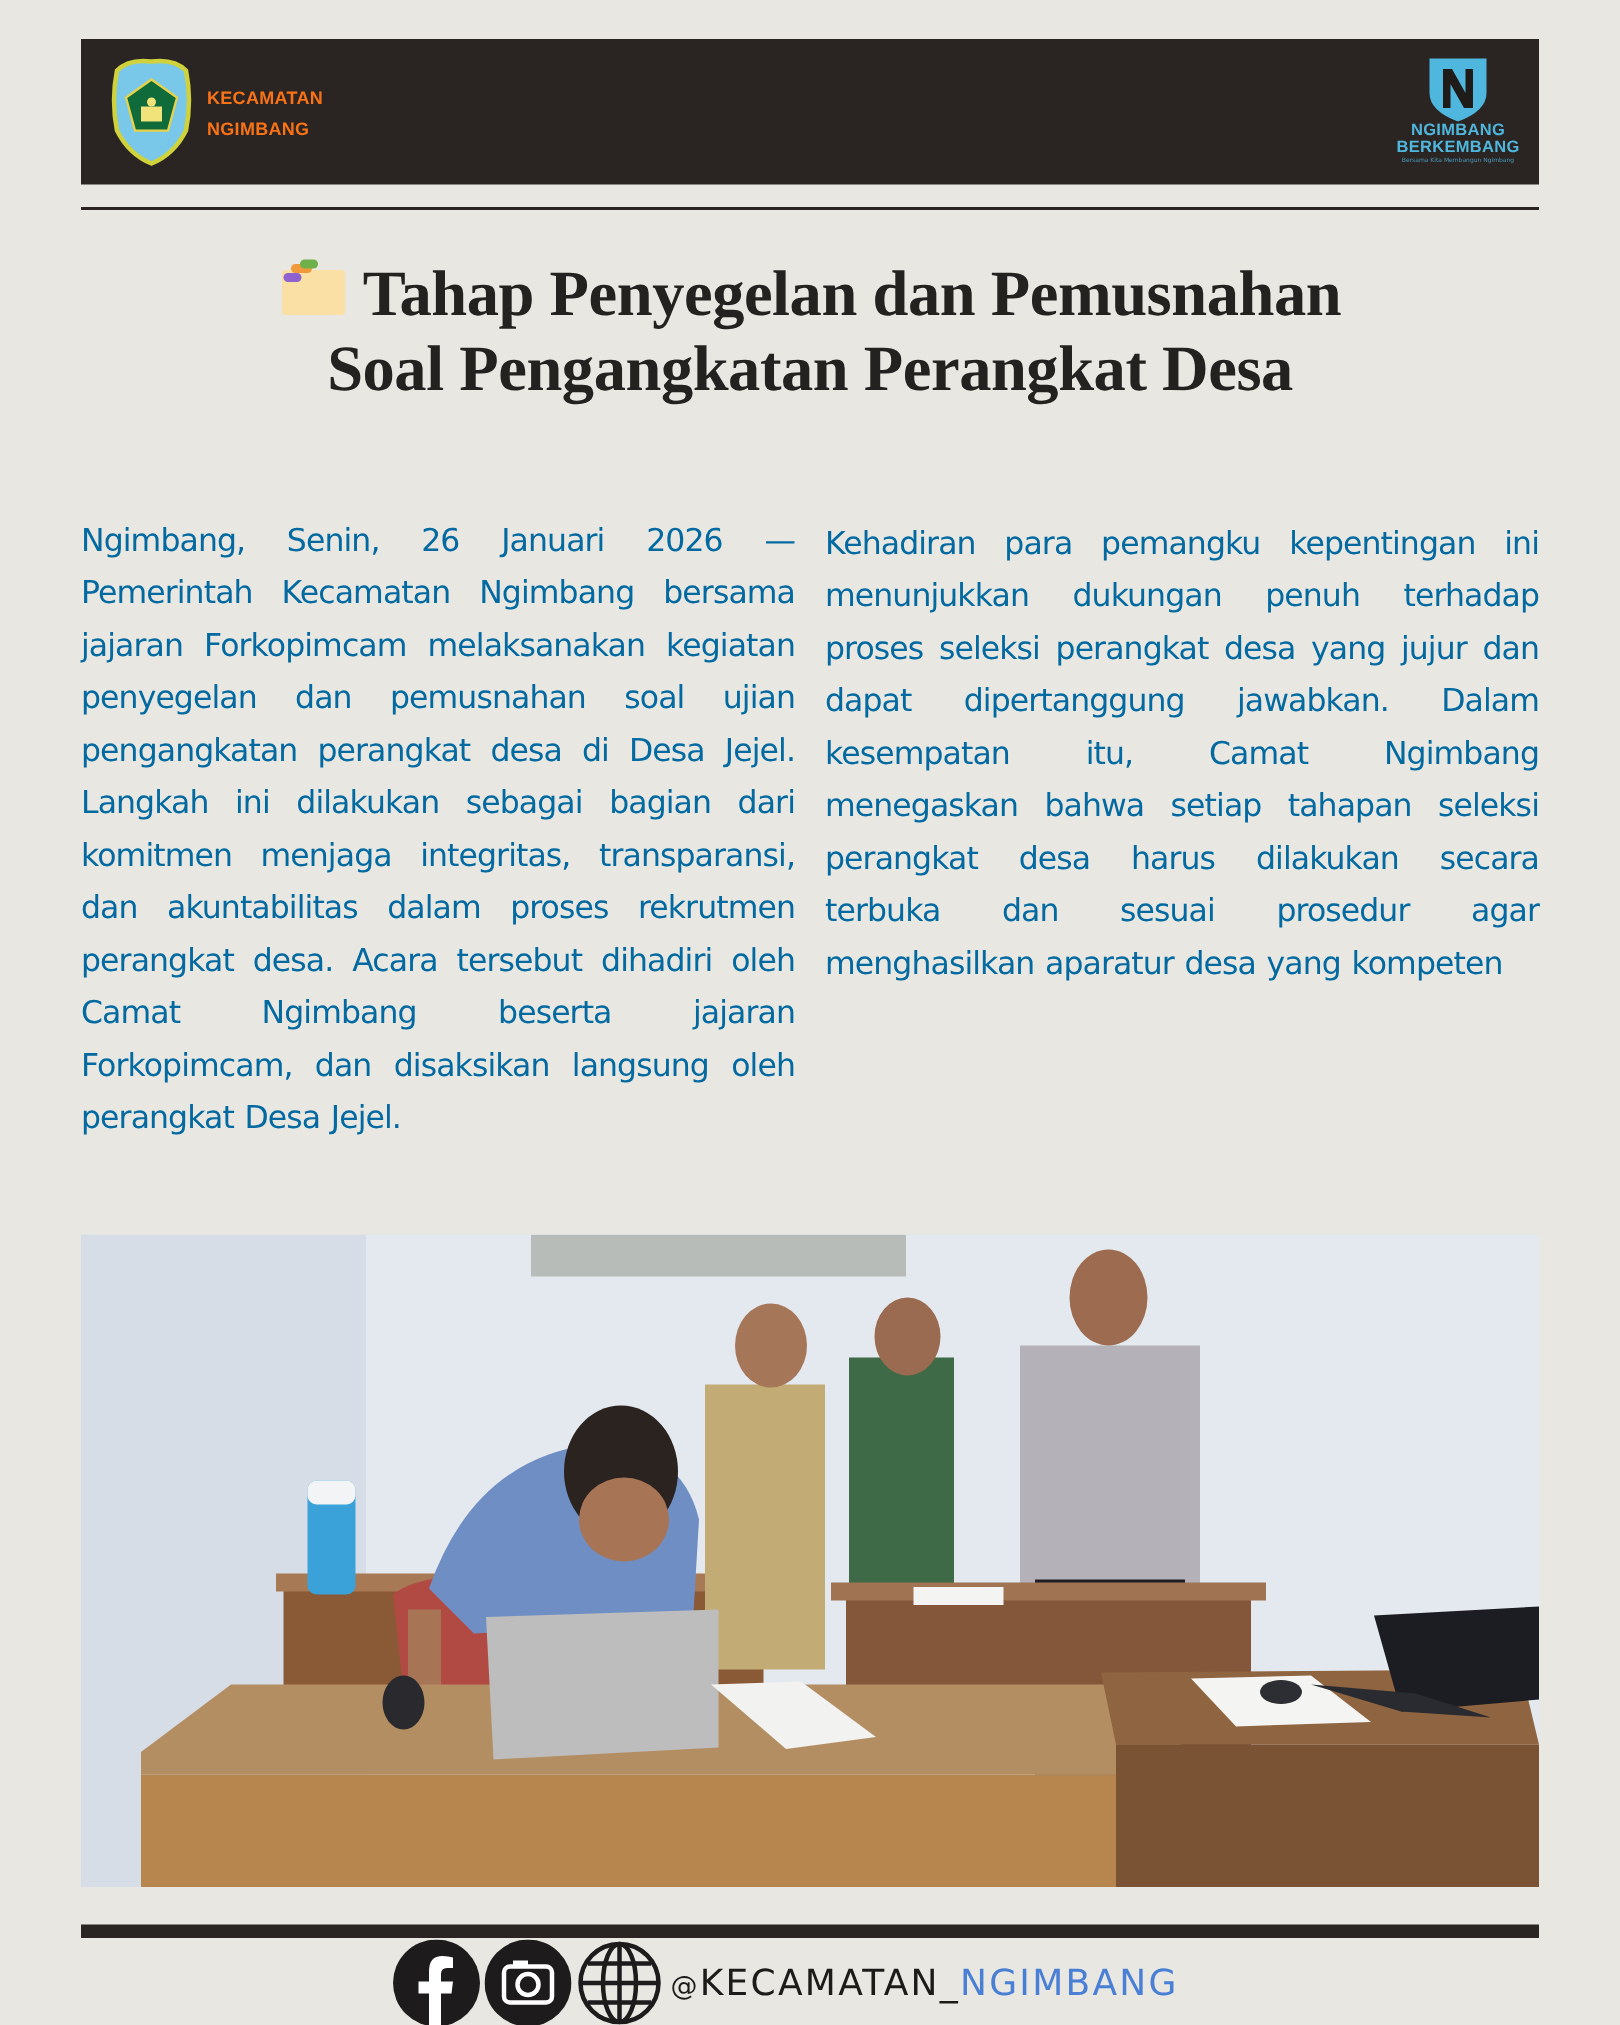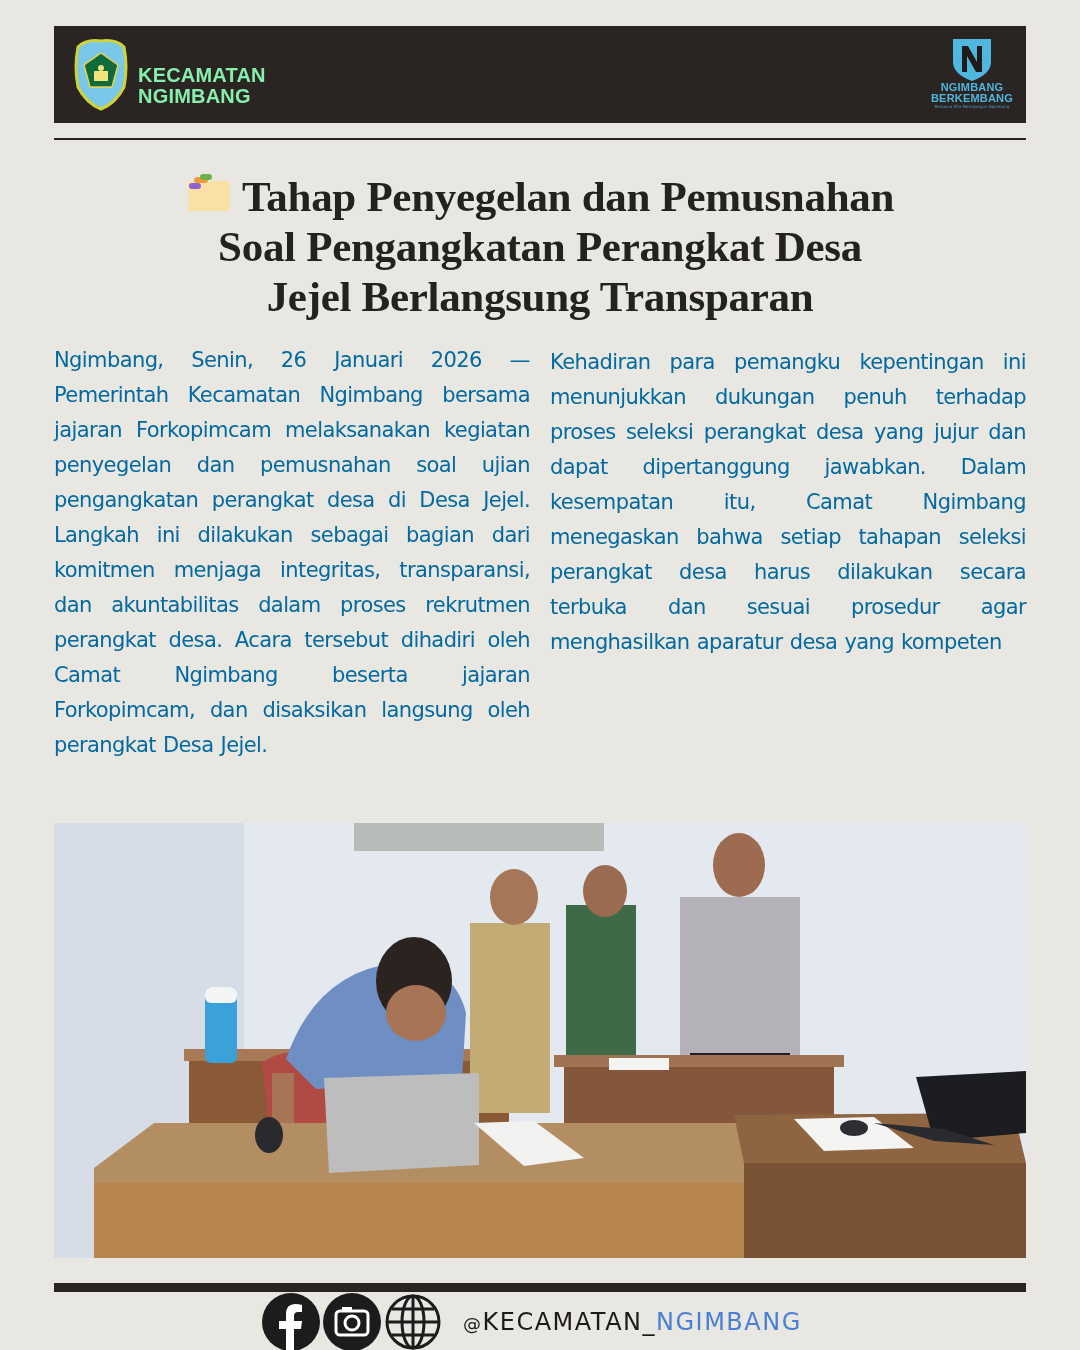--- a/index.html
+++ b/index.html
@@ -2,21 +2,21 @@
 <html><head>
 <meta charset="utf-8">
 <style>
   * { box-sizing: border-box; margin: 0; padding: 0; }
   html, body { width: 1080px; height: 1350px; background: #e8e7e1; overflow: hidden; }
   body { position: relative; font-family: "DejaVu Sans", sans-serif; color: #1d1b19; }
 
   
   .header { position: absolute; left: 54px; top: 26px; width: 972px; height: 97px; background: #2a2522; }
   .emblem { position: absolute; left: 18px; top: 11px; width: 58px; height: 74px; }
-  .brand-text { position: absolute; left: 84px; top: 39px; color: #86efac; font-family: "Liberation Sans", sans-serif; font-weight: 700; font-size: 20px; line-height: 21px; letter-spacing: 0.2px; }
+  .brand-text { position: absolute; left: 84px; top: 29px; color: #f97316; font-family: "Liberation Sans", sans-serif; font-weight: 700; font-size: 12px; line-height: 21px; letter-spacing: 0.2px; }
   .brand-right { position: absolute; right: 10px; top: 10px; width: 88px; height: 80px; text-align: center; }
   .brand-right .shield { display: block; margin: 0 auto; width: 44px; height: 46px; }
   .brand-right .ln { color: #4fb6dd; font-family: "Liberation Sans", sans-serif; font-weight: 700; font-size: 11px; line-height: 11px; letter-spacing: 0.2px; }
   .brand-right .tag { color: #4fb6dd; font-size: 4px; line-height: 6px; opacity: 0.8; }
 
   .rule-top { position: absolute; left: 54px; top: 138px; width: 972px; height: 2px; background: #2a2522; }
 
   
   .title { position: absolute; left: 60px; top: 172px; width: 960px; text-align: center; font-family: "Liberation Serif", serif; font-size: 43px; line-height: 50px; color: #242220; letter-spacing: -0.3px; }
   .title .folder { display: inline-block; width: 46px; height: 40px; vertical-align: -2px; margin-right: 10px; }
@@ -26,21 +26,21 @@
   .col.left { left: 54px; }
   .col.right { left: 550px; top: 345px; }
 
   
   .photo { position: absolute; left: 54px; top: 823px; width: 972px; height: 435px; overflow: hidden; background: #dfe4ea; }
 
   
   .rule-bottom { position: absolute; left: 54px; top: 1283px; width: 972px; height: 9px; background: #2a2522; }
   .social { position: absolute; left: 262px; top: 1293px; height: 57px; display: flex; align-items: center; }
   .social .ic { width: 58px; height: 58px; margin-right: 3px; }
-  .handle { font-family: "DejaVu Sans", sans-serif; font-size: 24px; letter-spacing: 1.5px; color: #1d1b19; margin-left: 18px; }
+  .handle { font-family: "DejaVu Sans", sans-serif; font-size: 24px; letter-spacing: 1.5px; color: #1d1b19; margin-left: 2px; }
   .handle .at { font-size: 18px; }
   .handle .hl { color: #4a7fd6; }
 </style>
 </head>
 <body>
 
 <div class="header">
   <svg class="emblem" viewBox="0 0 58 74">
     <path d="M6 10 Q14 2 29 4 Q44 2 52 10 Q56 30 52 50 Q44 66 29 72 Q14 66 6 50 Q2 30 6 10Z" fill="#79c8ea" stroke="#cfd23a" stroke-width="3"></path>
     <polygon points="29,16 46,28 40,50 18,50 12,28" fill="#0f6b3a" stroke="#e8d24a" stroke-width="1.5"></polygon>
@@ -67,21 +67,20 @@
 <h1 class="title">
   <div>
     <svg class="folder" viewBox="0 0 46 40">
       <rect x="2" y="8" width="42" height="30" rx="2" fill="#fbe0a6"></rect>
       <rect x="8" y="4" width="14" height="6" rx="3" fill="#f09a3a"></rect>
       <rect x="14" y="1" width="12" height="6" rx="3" fill="#6fb04b"></rect>
       <rect x="3" y="10" width="12" height="6" rx="3" fill="#8e63d0"></rect>
     </svg><span>Tahap Penyegelan dan Pemusnahan</span>
   </div>
   <div>Soal Pengangkatan Perangkat Desa</div>
-  <div>Jejel Berlangsung Transparan</div>
 </h1>
 
 <p class="col left">Ngimbang, Senin, 26 Januari 2026 — Pemerintah Kecamatan Ngimbang bersama jajaran Forkopimcam melaksanakan kegiatan penyegelan dan pemusnahan soal ujian pengangkatan perangkat desa di Desa Jejel. Langkah ini dilakukan sebagai bagian dari komitmen menjaga integritas, transparansi, dan akuntabilitas dalam proses rekrutmen perangkat desa. Acara tersebut dihadiri oleh Camat Ngimbang beserta jajaran Forkopimcam, dan disaksikan langsung oleh perangkat Desa Jejel.</p>
 <p class="col right">Kehadiran para pemangku kepentingan ini menunjukkan dukungan penuh terhadap proses seleksi perangkat desa yang jujur dan dapat dipertanggung jawabkan. Dalam kesempatan itu, Camat Ngimbang menegaskan bahwa setiap tahapan seleksi perangkat desa harus dilakukan secara terbuka dan sesuai prosedur agar menghasilkan aparatur desa yang kompeten</p>
 
 <div class="photo">
   <svg width="972" height="435" viewBox="0 0 972 435">
     <rect width="972" height="435" fill="#e4e9ef"></rect>
     <rect width="190" height="435" fill="#d6dde6"></rect>
     <rect x="300" y="0" width="250" height="28" fill="#b7bcb8"></rect>

